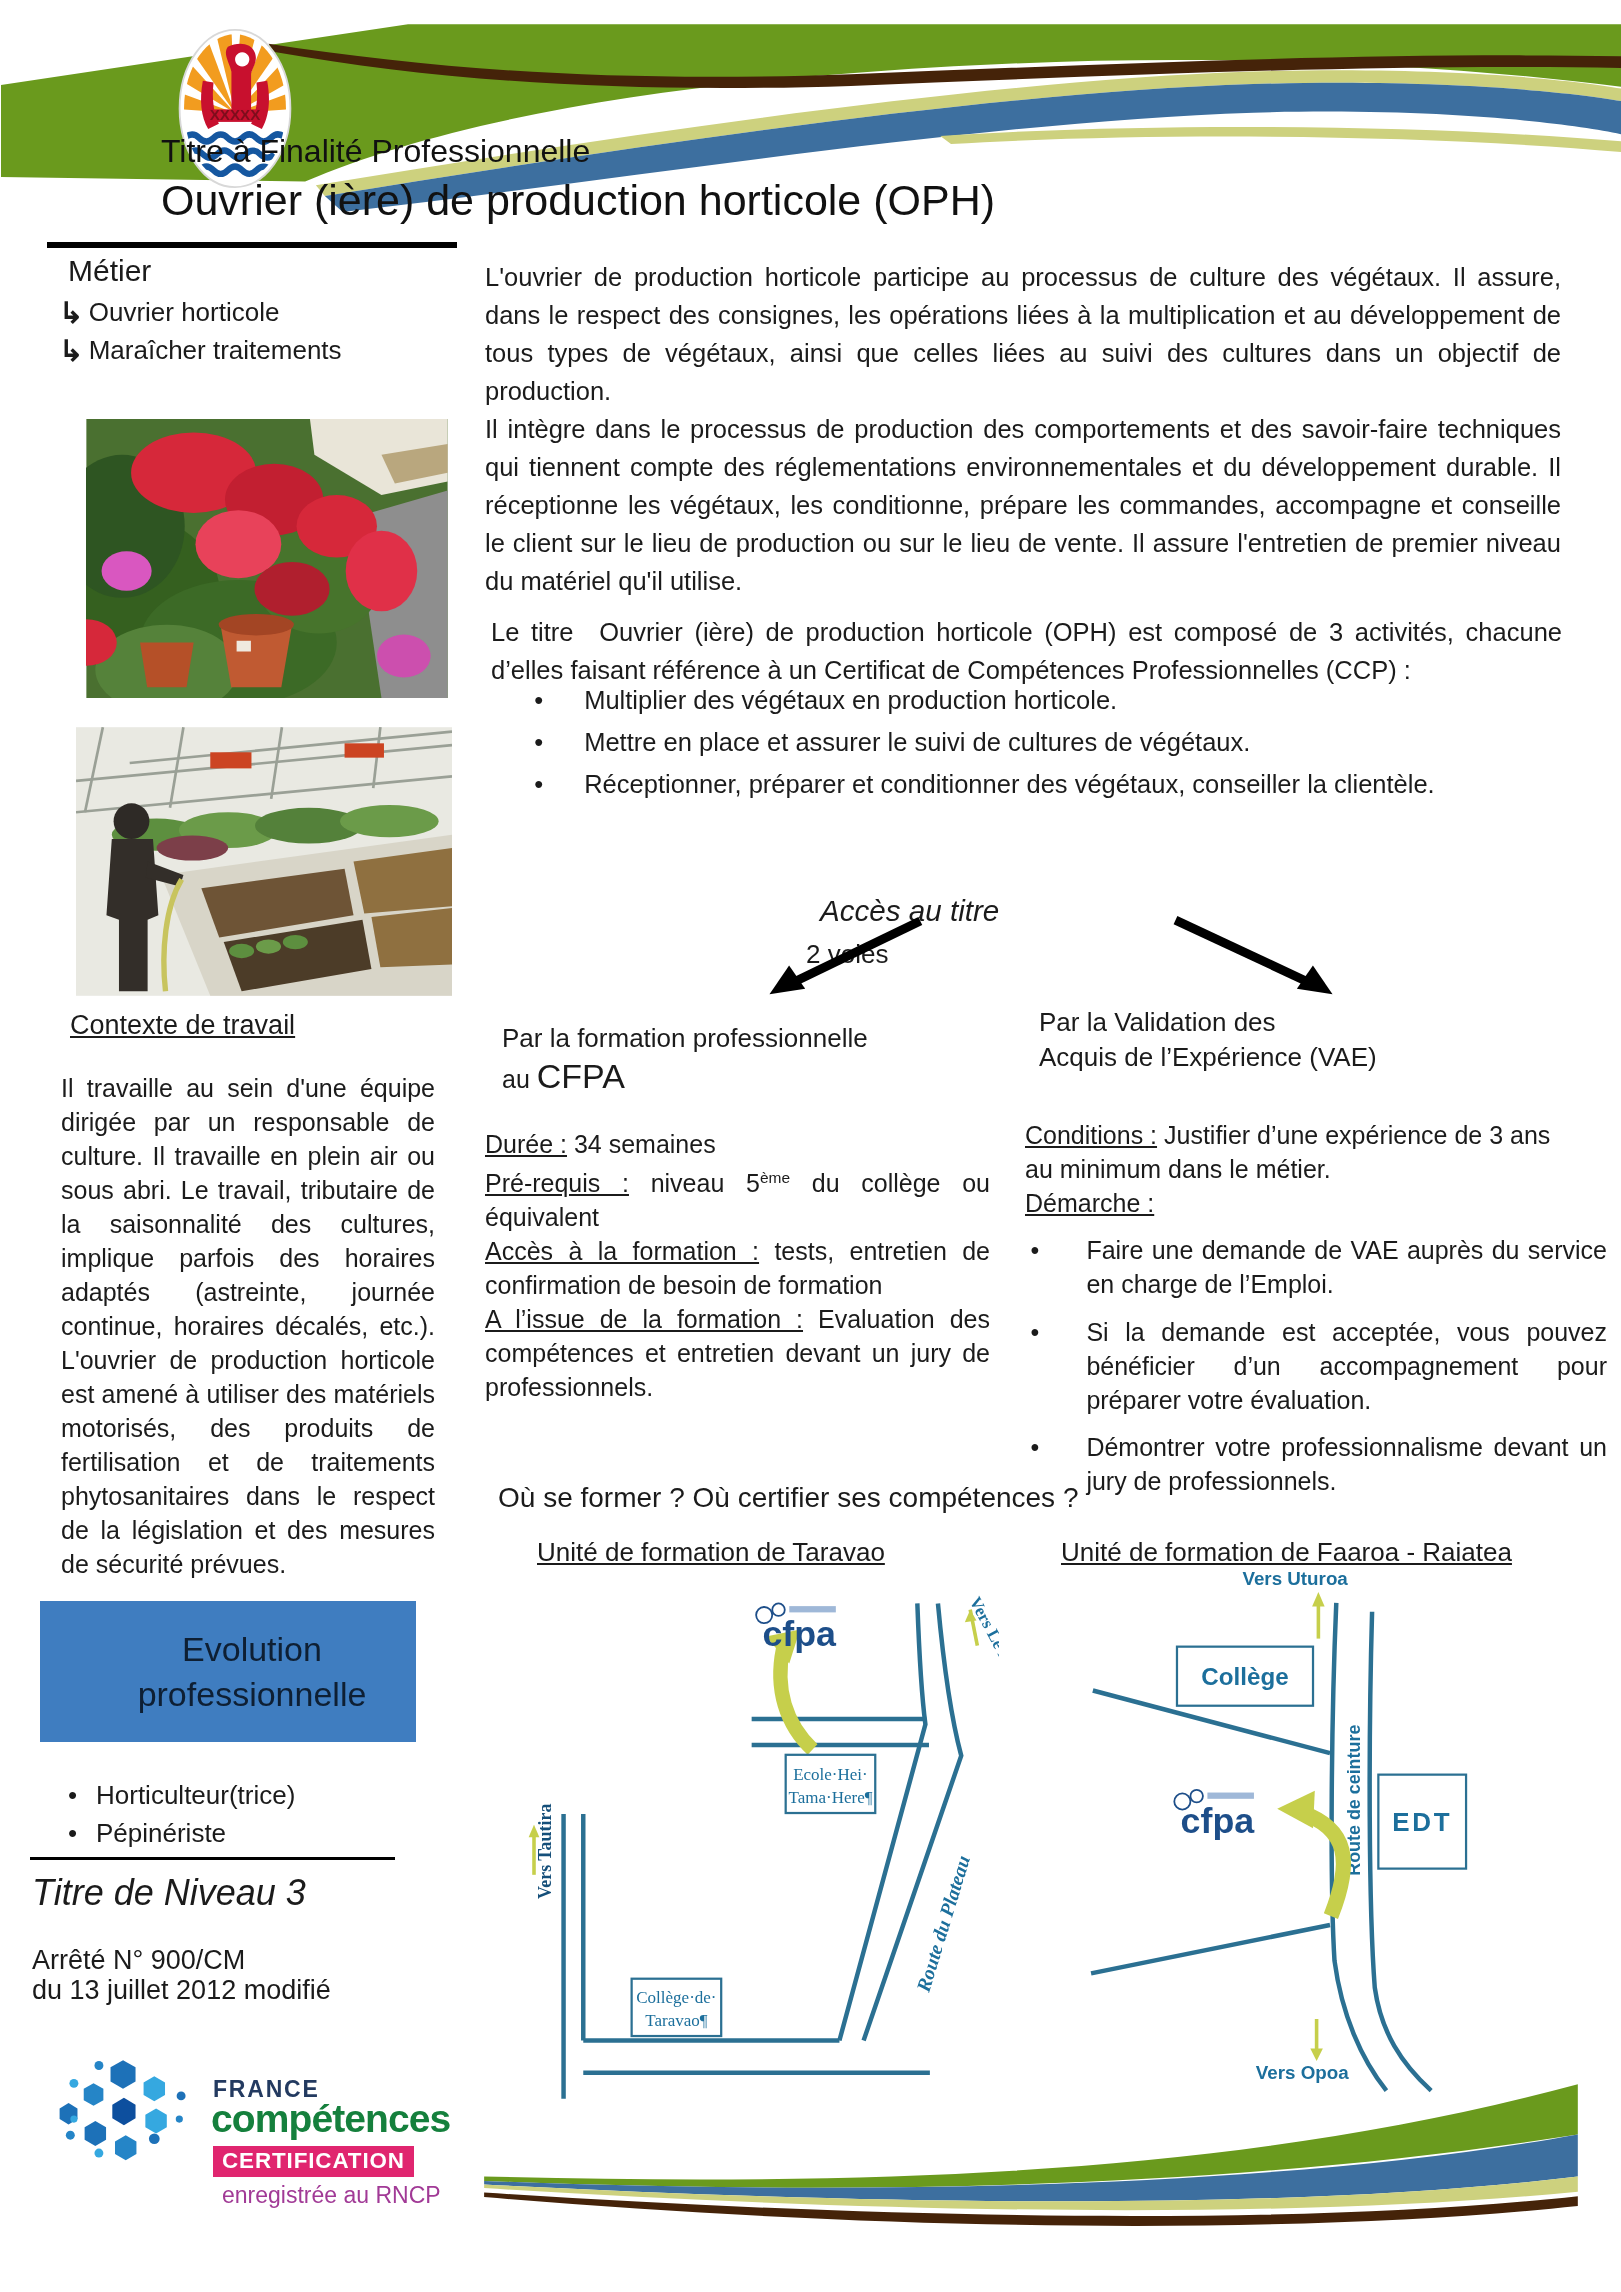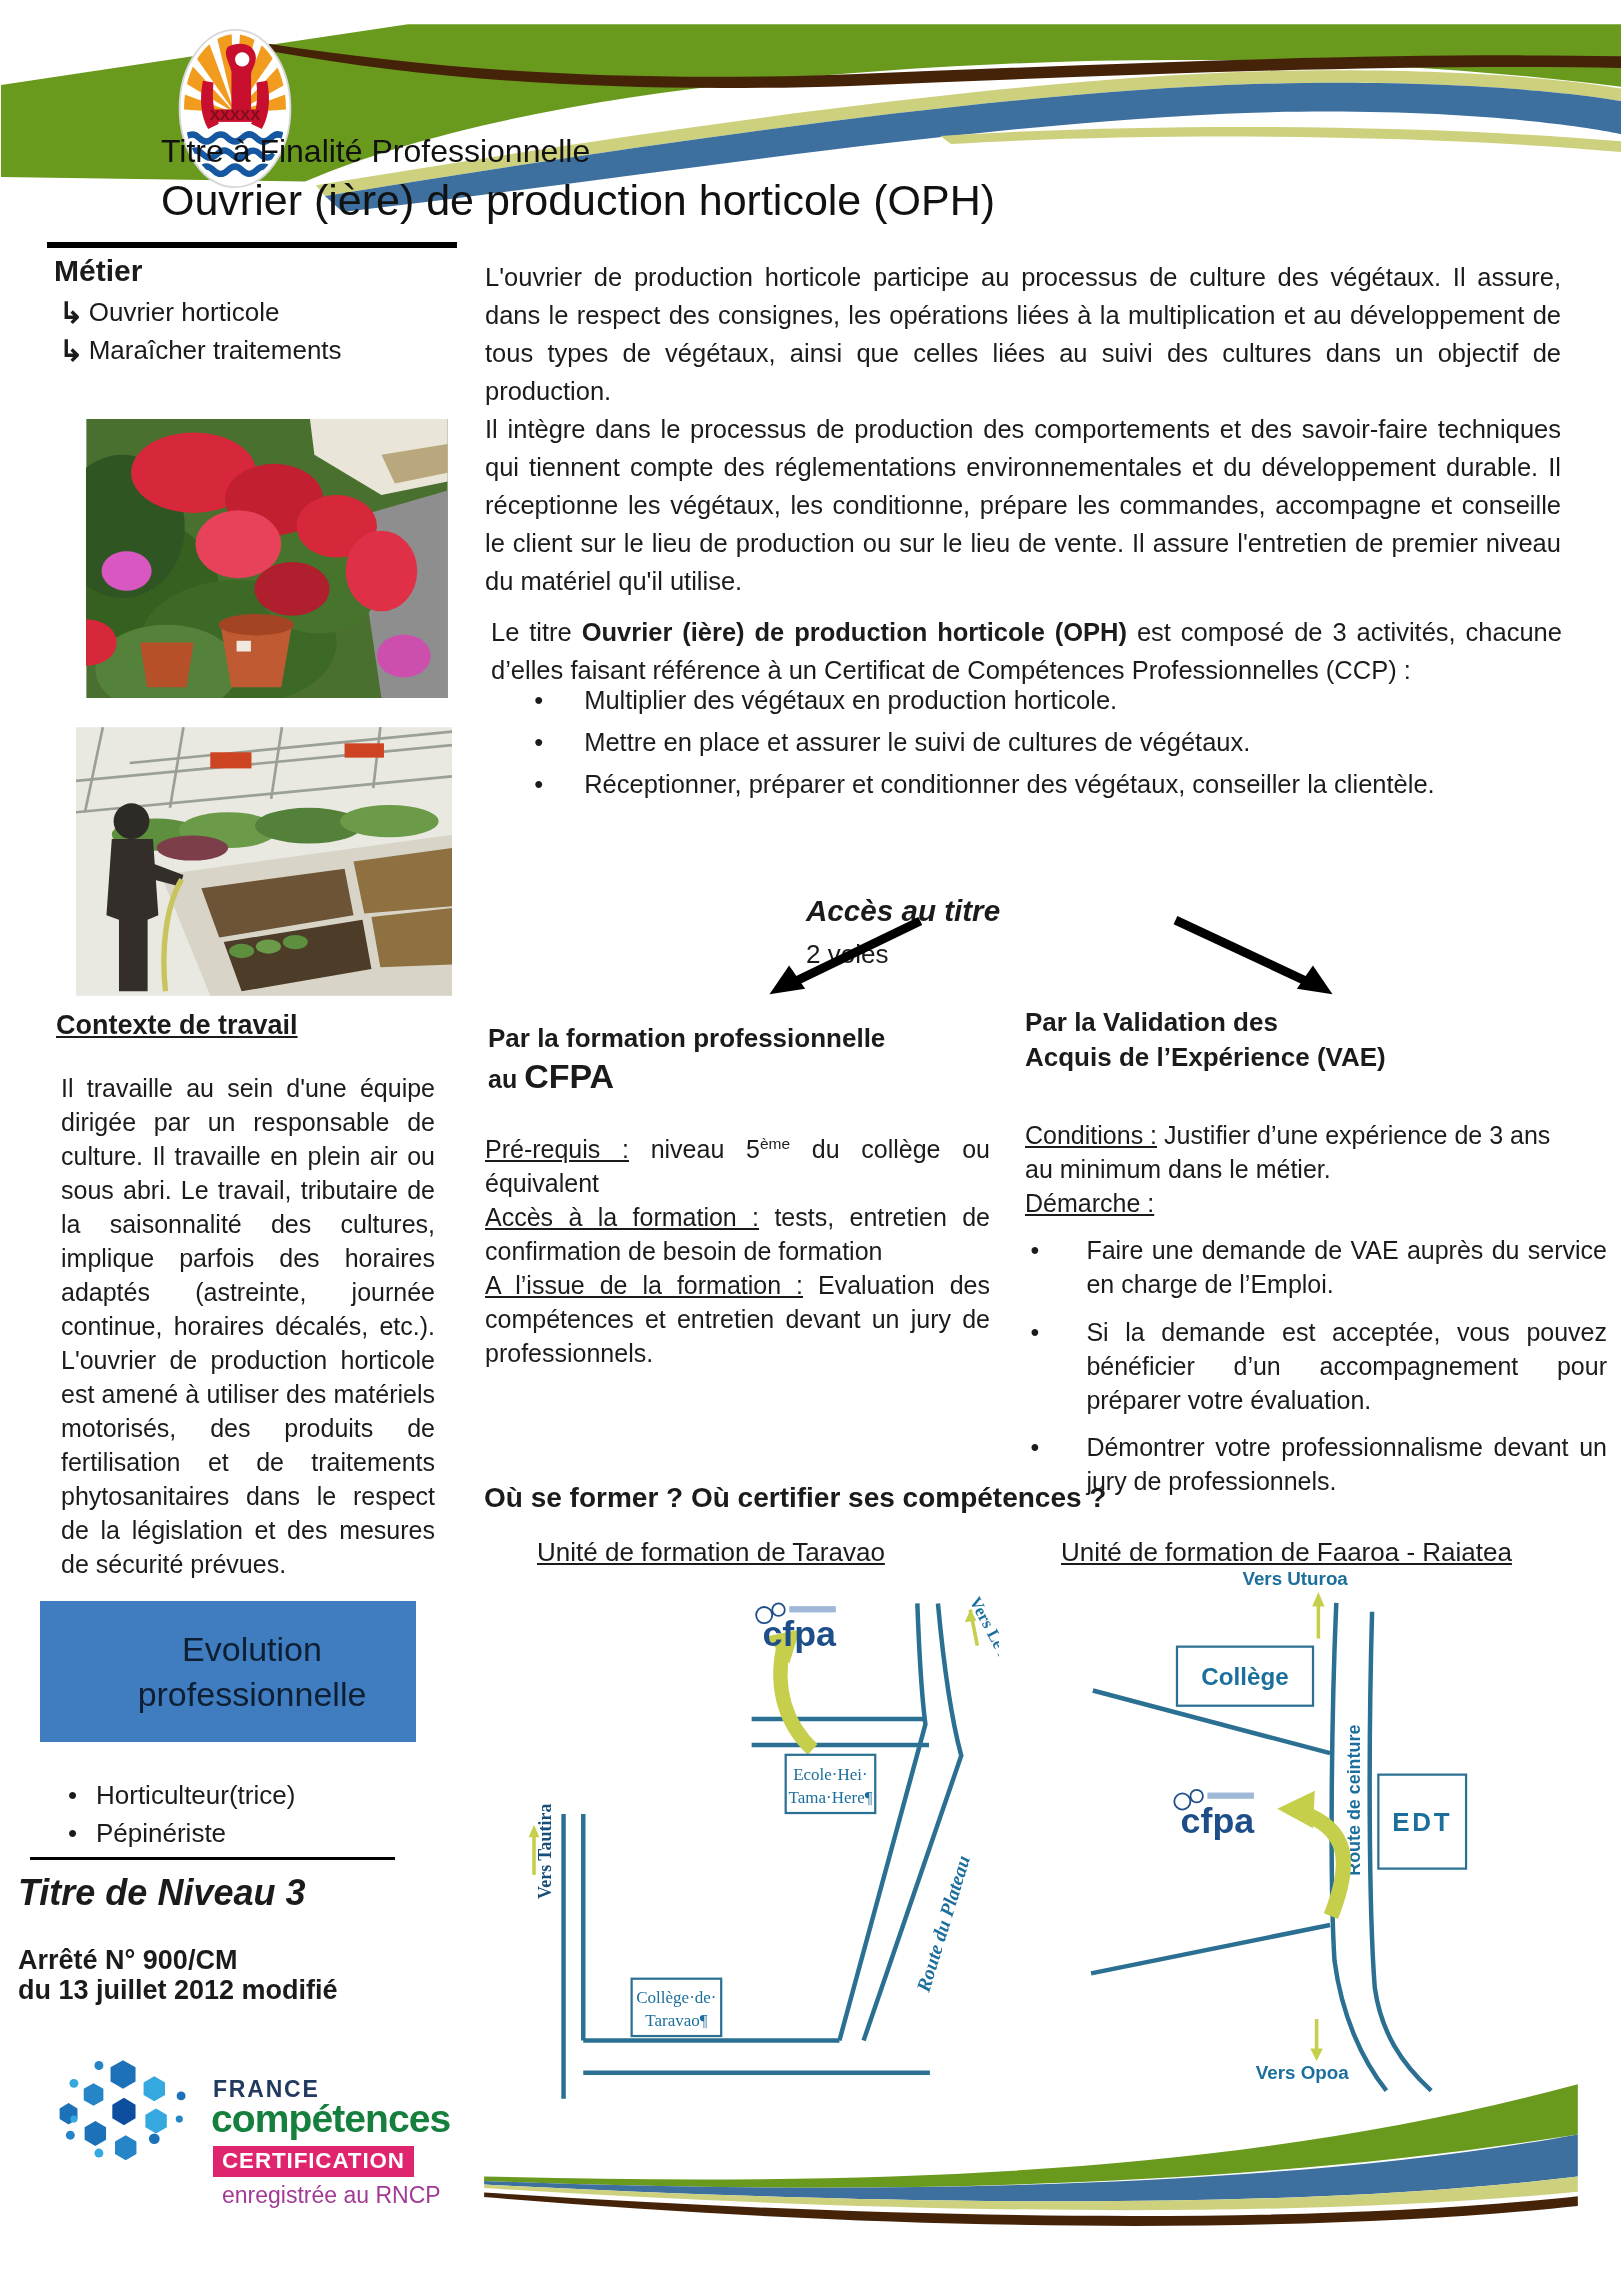--- a/index.html
+++ b/index.html
@@ -1,21 +1,21 @@
 <!DOCTYPE html>
 <html style="font-size:14.3px"><head>
 <meta charset="utf-8">
 <style>
   html,body{margin:0;padding:0;background:#fff;}
   body{width:1622px;height:2293px;position:relative;overflow:hidden;
        font-family:"Liberation Sans", sans-serif;color:#1b1b1b;}
   .abs{position:absolute;}
   .center{text-align:left;}
   .just{text-align:justify;}
-  .b{font-weight:bold;}
+  .b{font-weight:normal;margin-left:14px;}
   .i{font-style:italic;}
   .u{text-decoration:underline;}
   
   .hdr-sub{left:161px;top:133px;width:1397px;font-size:32px;color:#111;}
   .hdr-title{left:161px;top:176px;width:1397px;font-size:43px;color:#111;}
   
   .metier-rule{left:47px;top:242px;width:410px;height:6.3px;background:#000;}
   .metier-h{left:54px;top:254px;width:403px;font-size:30px;}
   .metier-item{left:59px;width:412px;font-size:26px;display:flex;align-items:flex-start;}
   .branch{font-size:29px;font-weight:bold;margin-right:5.4px;line-height:1;position:relative;top:1.8px;}
@@ -266,20 +266,21 @@
 
 <div class="abs form-h center b">Par la formation professionnelle</div>
 <div class="abs form-h2 center b"><span>au </span><span class="acr">CFPA</span></div>
 
 <div class="abs vae-h center b">
   <div>Par la Validation des</div>
   <div>Acquis de l’Expérience (VAE)</div>
 </div>
 
 <div class="abs form-block just">
+  <div><span class="u">Durée :</span><span> 34 semaines</span></div>
   <div class="just"><span class="u">Pré-requis :</span><span> niveau 5</span><sup>ème</sup><span> du collège ou équivalent</span></div>
   <div class="just"><span class="u">Accès à la formation :</span><span> tests, entretien de confirmation de besoin de formation</span></div>
   <div class="just"><span class="u">A l’issue de la formation :</span><span> Evaluation des compétences et entretien devant un jury de professionnels.</span></div>
 </div>
 
 <div class="abs vae-block">
   <div><span class="u">Conditions :</span><span> Justifier d’une expérience de 3 ans</span></div>
   <div class="center">au minimum dans le métier.</div>
   <div><span class="u">Démarche :</span></div>
   <div class="vae-li">

